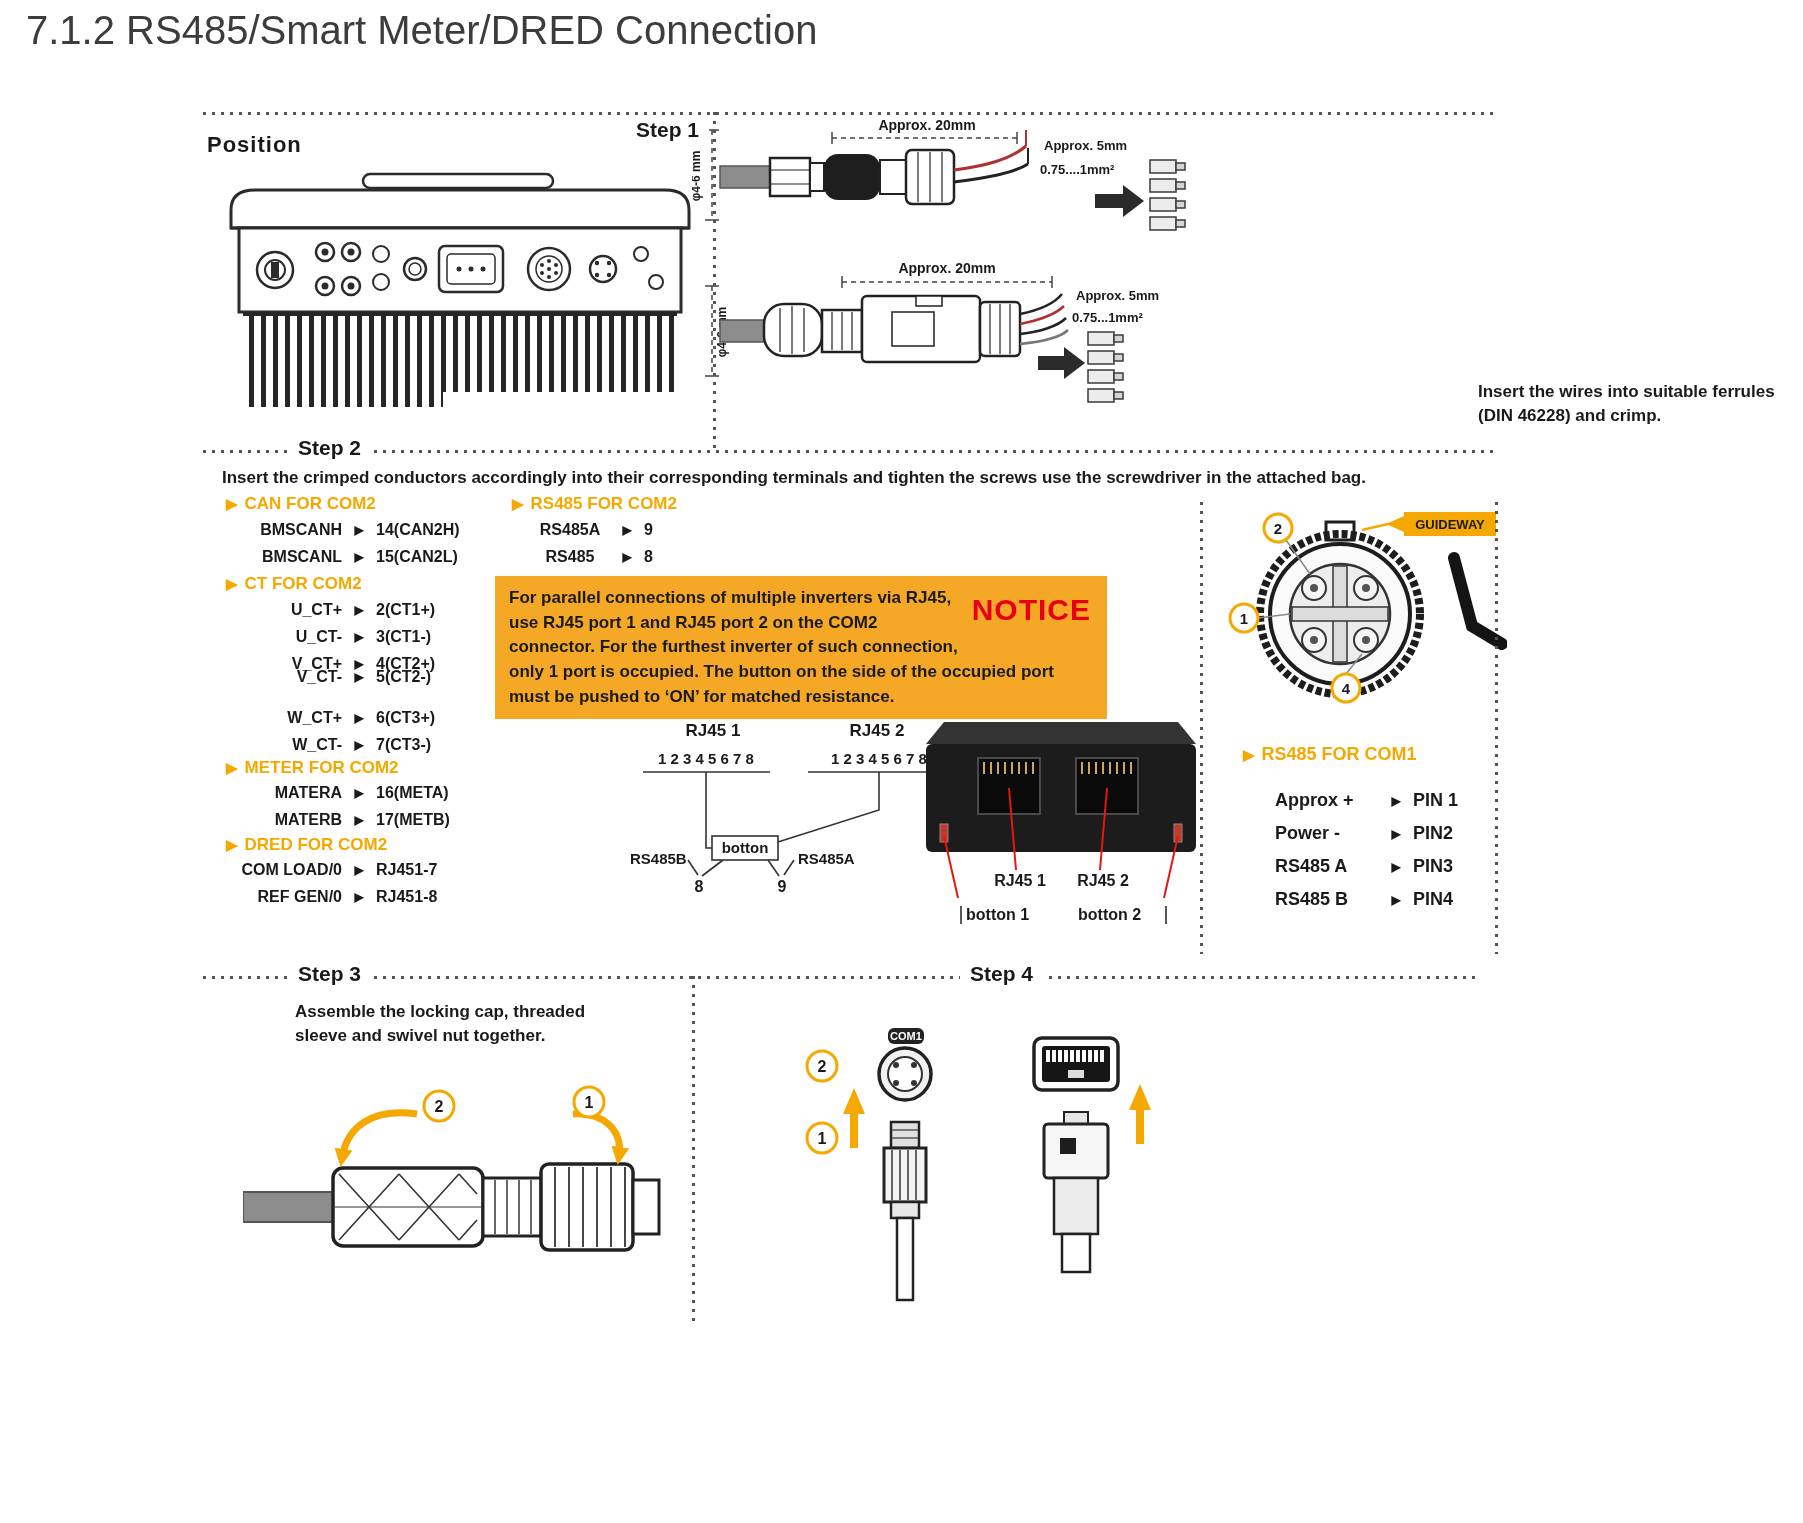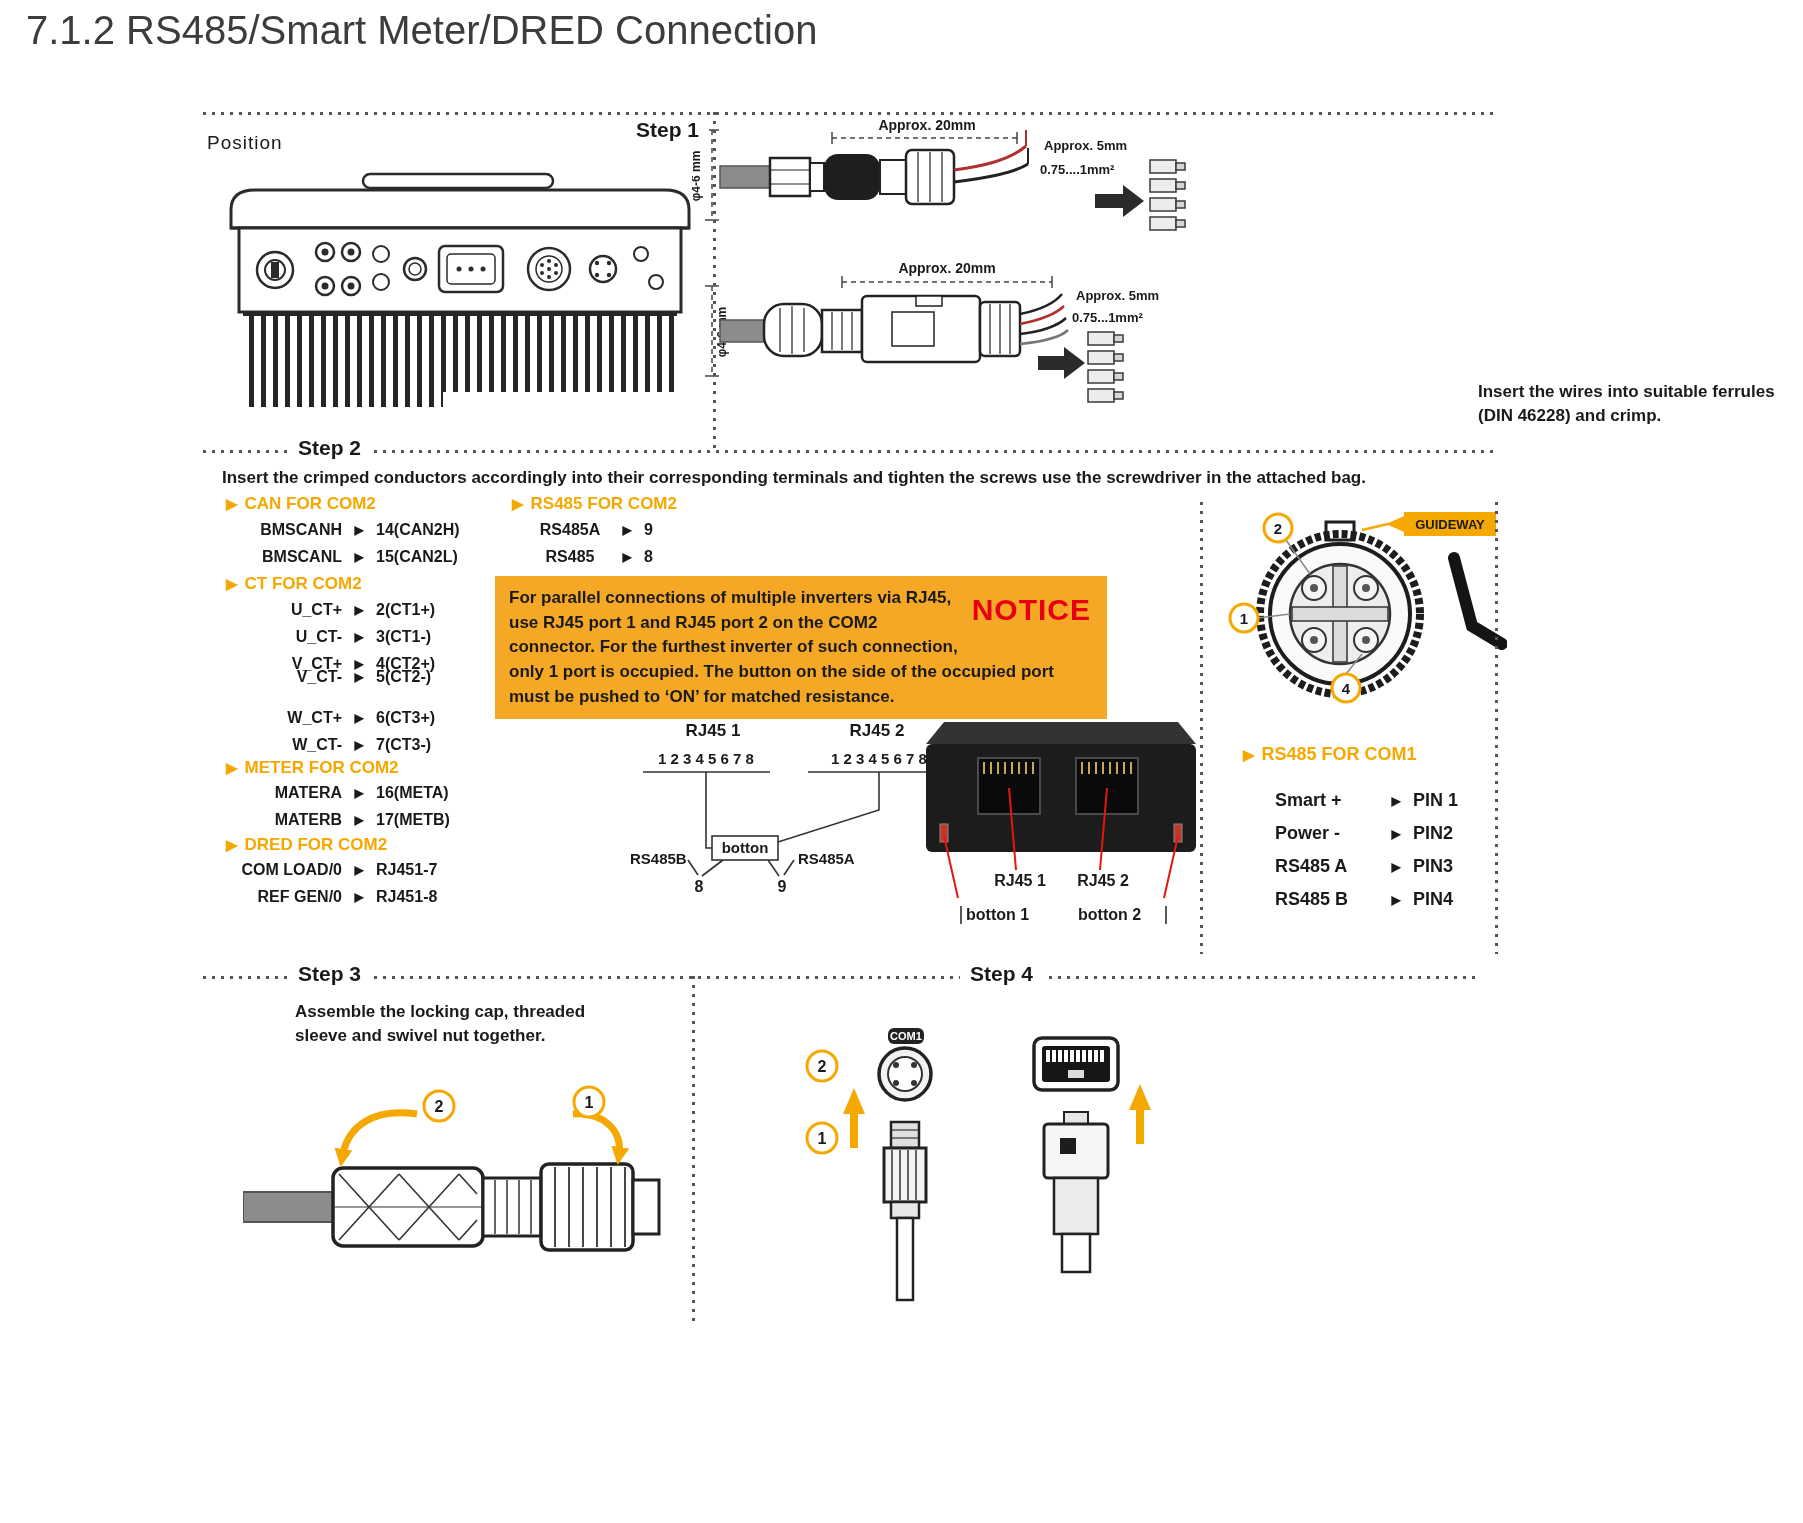--- a/index.html
+++ b/index.html
@@ -5,21 +5,21 @@
   * { margin:0; padding:0; box-sizing:border-box; }
   body { background:#fff; font-family:"Liberation Sans",sans-serif; color:#1a1a1a; }
   #canvas { position:relative; width:1803px; height:1523px; background:#fff; overflow:hidden;padding-left:10px; }
   .abs { position:absolute; }
   h1 { position:absolute; left:26px; top:8px; font-size:40px; font-weight:400; color:#3c3c3c; }
   .hline { position:absolute; height:3px; z-index:1;
            background-image:repeating-linear-gradient(to right,#555 0 3px,transparent 3px 9px); }
   .vline { position:absolute; width:3px; z-index:1;
            background-image:repeating-linear-gradient(to bottom,#555 0 3px,transparent 3px 9px); }
   .steplbl { position:absolute; font-weight:bold; font-size:21px; background:#fff; padding:0 10px; z-index:2; }
-  .seclbl  { position:absolute; font-weight:normal; font-size:19px; letter-spacing:1px; }
+  .seclbl  { position:absolute; font-weight:bold; font-size:22px; letter-spacing:1px; }
   .note { position:absolute; font-weight:bold; font-size:17px; line-height:1.4; }
   .gtitle { position:absolute; font-weight:bold; font-size:17px; color:#F5A800; display:flex; align-items:center; gap:7px; white-space:nowrap; }
   .gtri { font-size:15px; color:#F5A800; }
   .mrow { position:absolute; font-weight:bold; font-size:16px; display:flex; align-items:center; white-space:nowrap; }
   .mname { display:inline-block; width:116px; text-align:right; }
   .mname-sm { display:inline-block; width:80px; text-align:center; }
   .mname-l { display:inline-block; width:104px; text-align:left; }
   .mtri { display:inline-block; width:34px; text-align:center; font-size:12px; }
   .mrow.big { font-size:18px; }
   .notice { position:absolute; left:495px; top:576px; width:612px; min-height:126px;
@@ -435,21 +435,21 @@
     <rect x="182" y="16" width="92" height="24" fill="#F5A800"></rect>
     <text x="228" y="33" text-anchor="middle" class="ts13">GUIDEWAY</text>
     <path d="M232 62 L250 130 L280 148" stroke="#141414" stroke-width="12" fill="none" stroke-linecap="round"></path>
   </svg>
 
   <div class="gtitle" style="left:1243px;top:744px;font-size:18px">
     <span class="gtri">▶</span>
     <span>RS485 FOR COM1</span>
   </div>
   <div class="mrow big" style="left:1275px;top:790px">
-    <span class="mname-l">Smart +</span>
+    <span class="mname-l">Approx +</span>
     <span class="mtri">▶</span>
     <span>PIN 1</span>
   </div>
   <div class="mrow big" style="left:1275px;top:823px">
     <span class="mname-l">Power -</span>
     <span class="mtri">▶</span>
     <span>PIN2</span>
   </div>
   <div class="mrow big" style="left:1275px;top:856px">
     <span class="mname-l">RS485 A</span>

